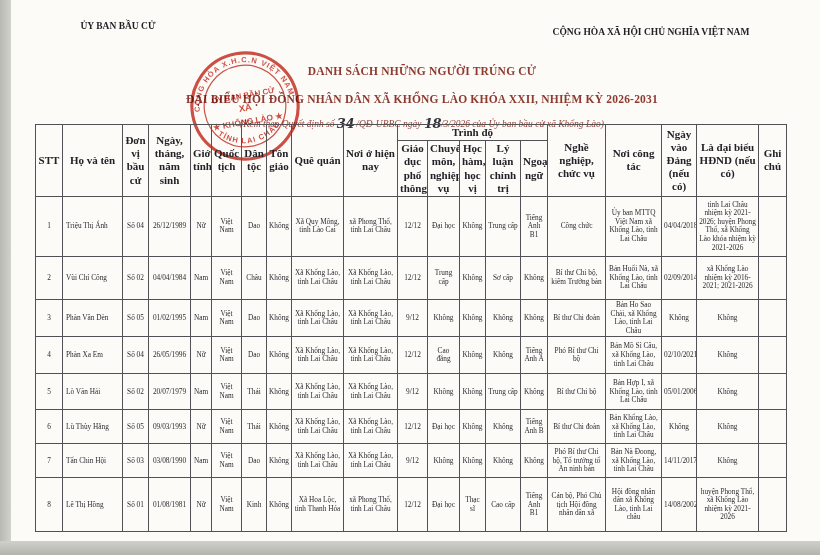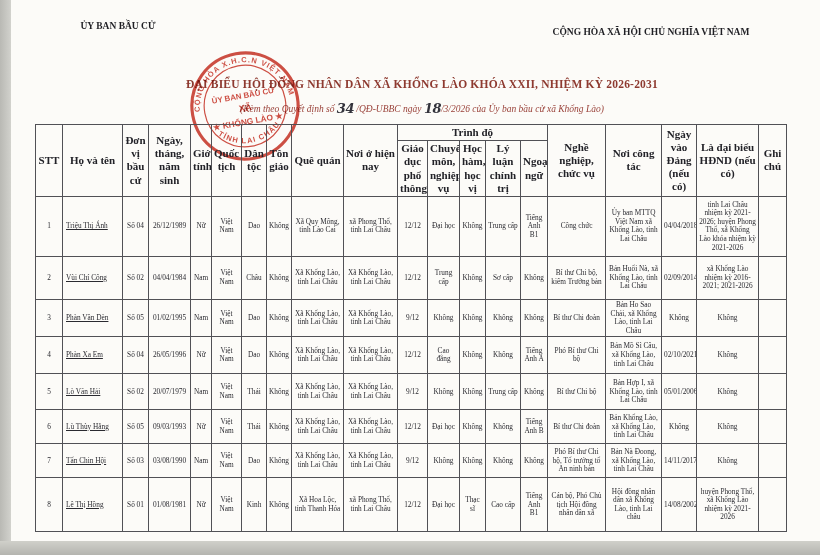--- a/index.html
+++ b/index.html
@@ -46,21 +46,21 @@
   thead tr.gh{height:16px;}
   thead tr.sub{height:44px;}
   tbody tr:nth-child(1){height:60px;}
   tbody tr:nth-child(2){height:43px;}
   tbody tr:nth-child(3){height:37px;}
   tbody tr:nth-child(4){height:37px;}
   tbody tr:nth-child(5){height:36px;}
   tbody tr:nth-child(6){height:34px;}
   tbody tr:nth-child(7){height:34px;}
   tbody tr:nth-child(8){height:54px;}
-  tbody td:nth-child(2){text-align:left;padding-left:3px;text-decoration:underline;}
+  tbody td:nth-child(2){text-align:left;padding-left:3px;}
 
   col.c1{width:27px}col.c2{width:60px}col.c3{width:26px}col.c4{width:42px}
   col.c5{width:21px}col.c6{width:30px}col.c7{width:25px}col.c8{width:25px}
   col.c9{width:52px}col.c10{width:54px}col.c11{width:30px}col.c12{width:32px}
   col.c13{width:26px}col.c14{width:35px}col.c15{width:27px}col.c16{width:58px}
   col.c17{width:56px}col.c18{width:35px}col.c19{width:62px}col.c20{width:28px}
 </style>
 </head>
 <body>
 
@@ -70,20 +70,21 @@
 
 <div class="blk issuer">
   <div>ỦY BAN BẦU CỬ</div>
 </div>
 
 <div class="blk national">
   <div>CỘNG HÒA XÃ HỘI CHỦ NGHĨA VIỆT NAM</div>
 </div>
 
 <div class="blk titleblk">
+  <div class="t1">DANH SÁCH NHỮNG NGƯỜI TRÚNG CỬ</div>
   <div class="t2">ĐẠI BIỂU HỘI ĐỒNG NHÂN DÂN XÃ KHỔNG LÀO KHÓA XXII, NHIỆM KỲ 2026-2031</div>
   <div class="t3">
     <span>(Kèm theo Quyết định số</span>
     <span class="hw">34</span>
     <span>/QĐ-UBBC ngày</span>
     <span class="hw">18</span><span>/3/2026 của Ủy ban bầu cử xã Khổng Lào)</span>
   </div>
 </div>
 
 <svg class="stamp" viewBox="0 0 120 120">

